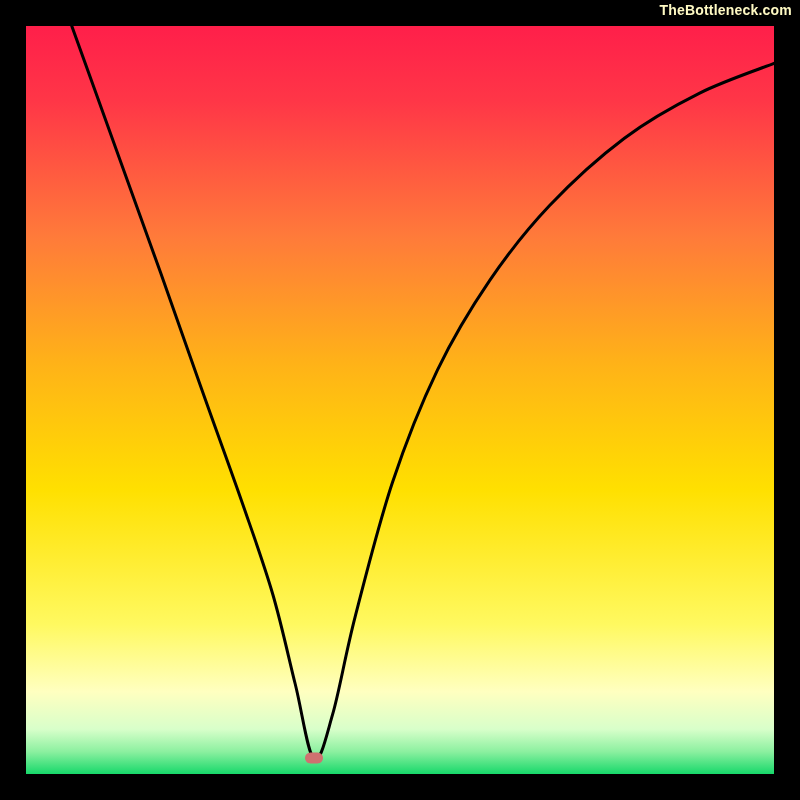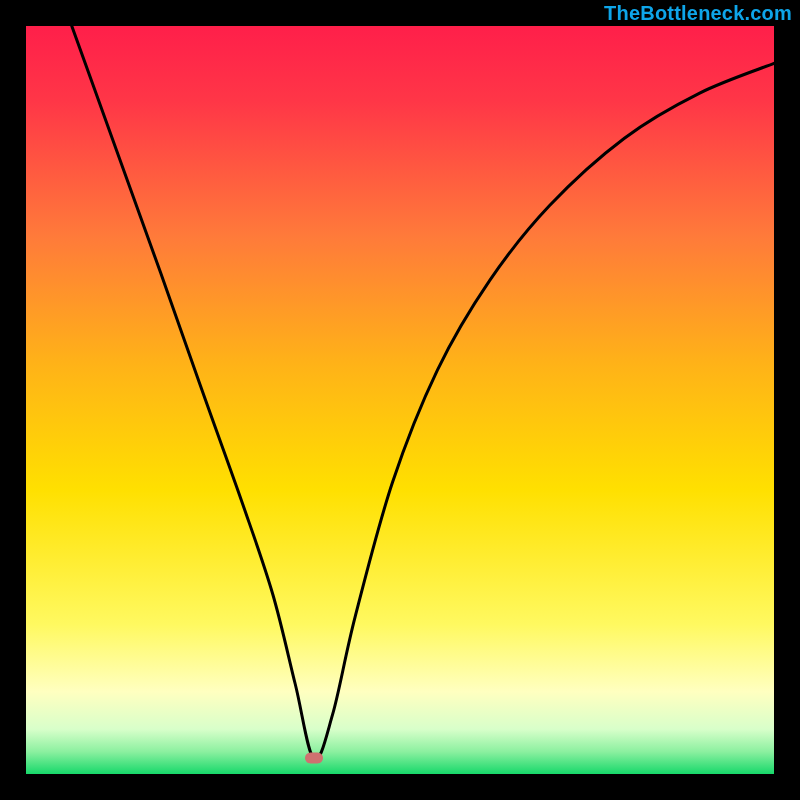--- a/index.html
+++ b/index.html
@@ -28,23 +28,23 @@
     left: 0;
     top: 0;
     width: 100%;
     height: 100%;
   }
   .watermark {
     position: absolute;
     top: 2px;
     right: 8px;
     font-family: Arial, Helvetica, sans-serif;
-    font-size: 20px;
+    font-size: 14px;
     font-weight: 600;
-    color: #0ea5e9;
+    color: #fef9c3;
     letter-spacing: 0.2px;
     user-select: none;
   }
   .curve-svg {
     position: absolute;
     left: 0;
     top: 0;
     width: 100%;
     height: 100%;
   }

